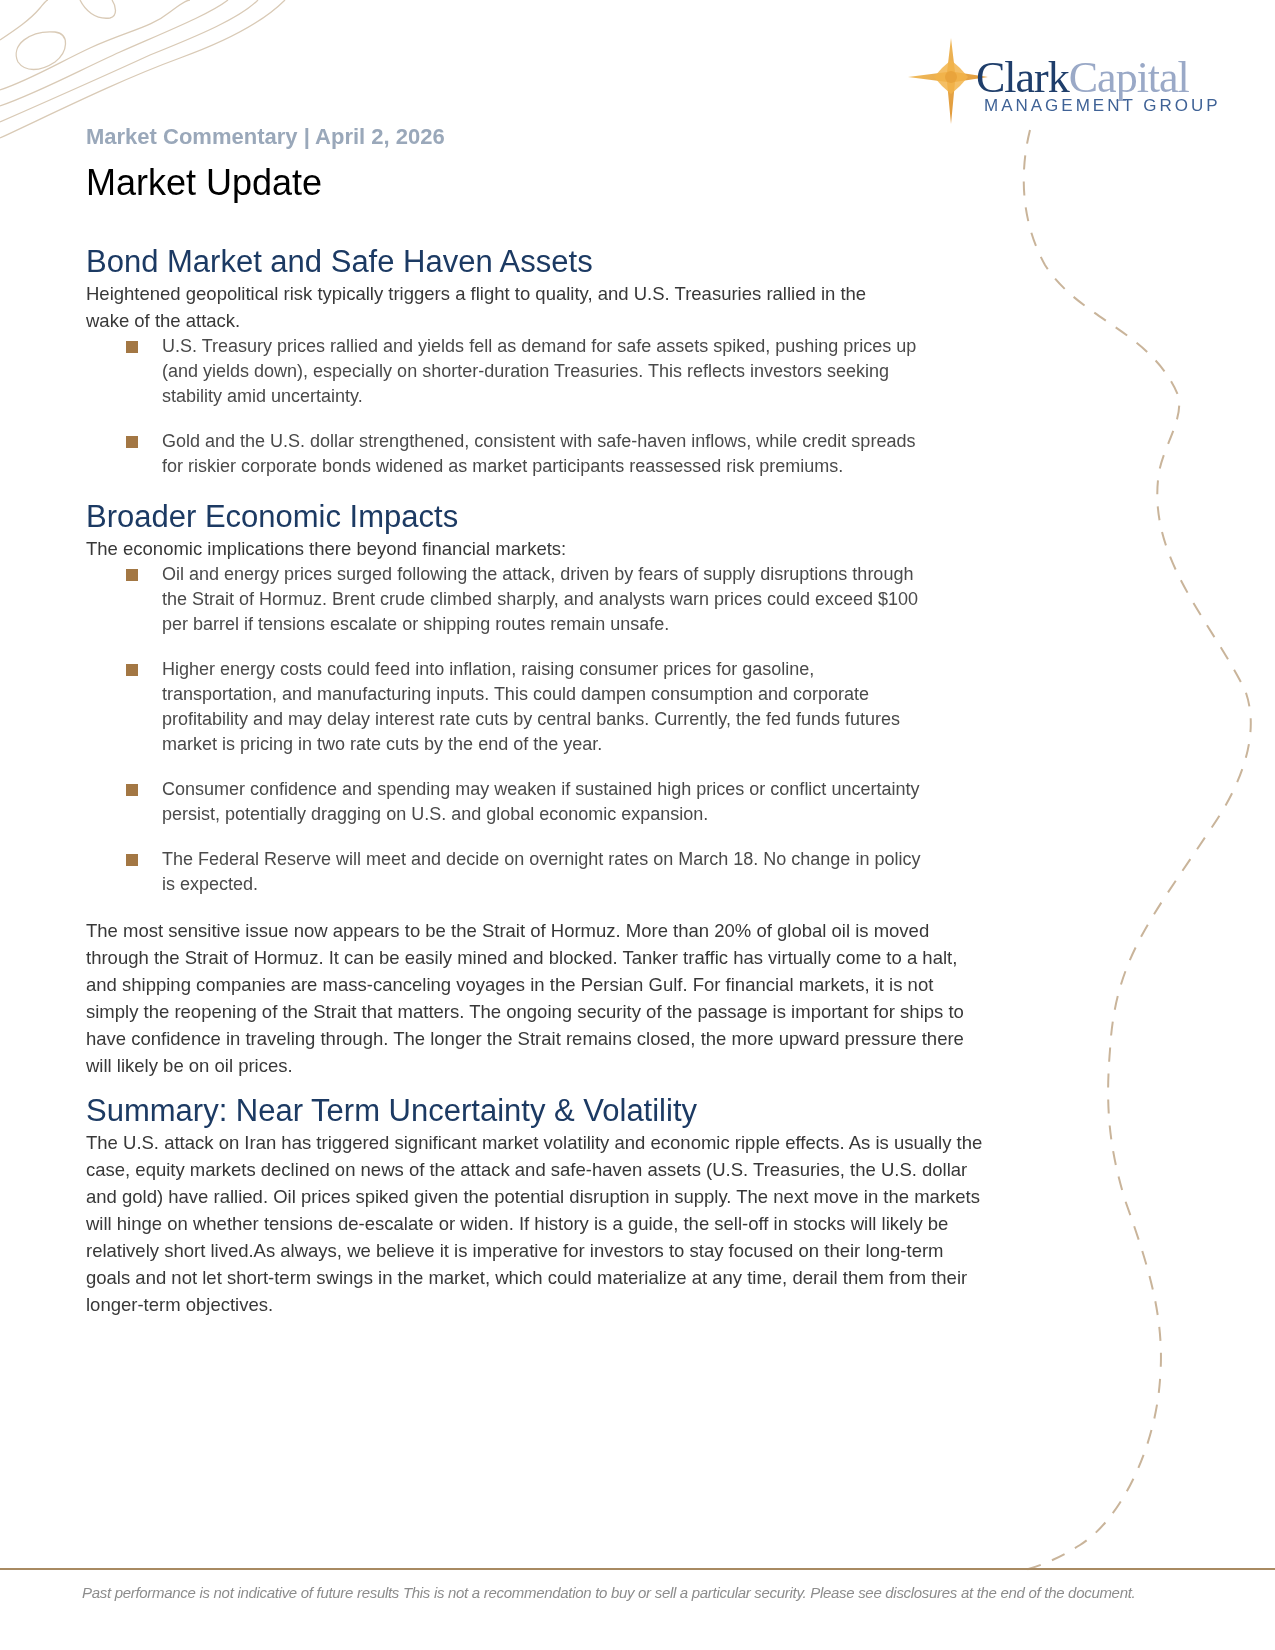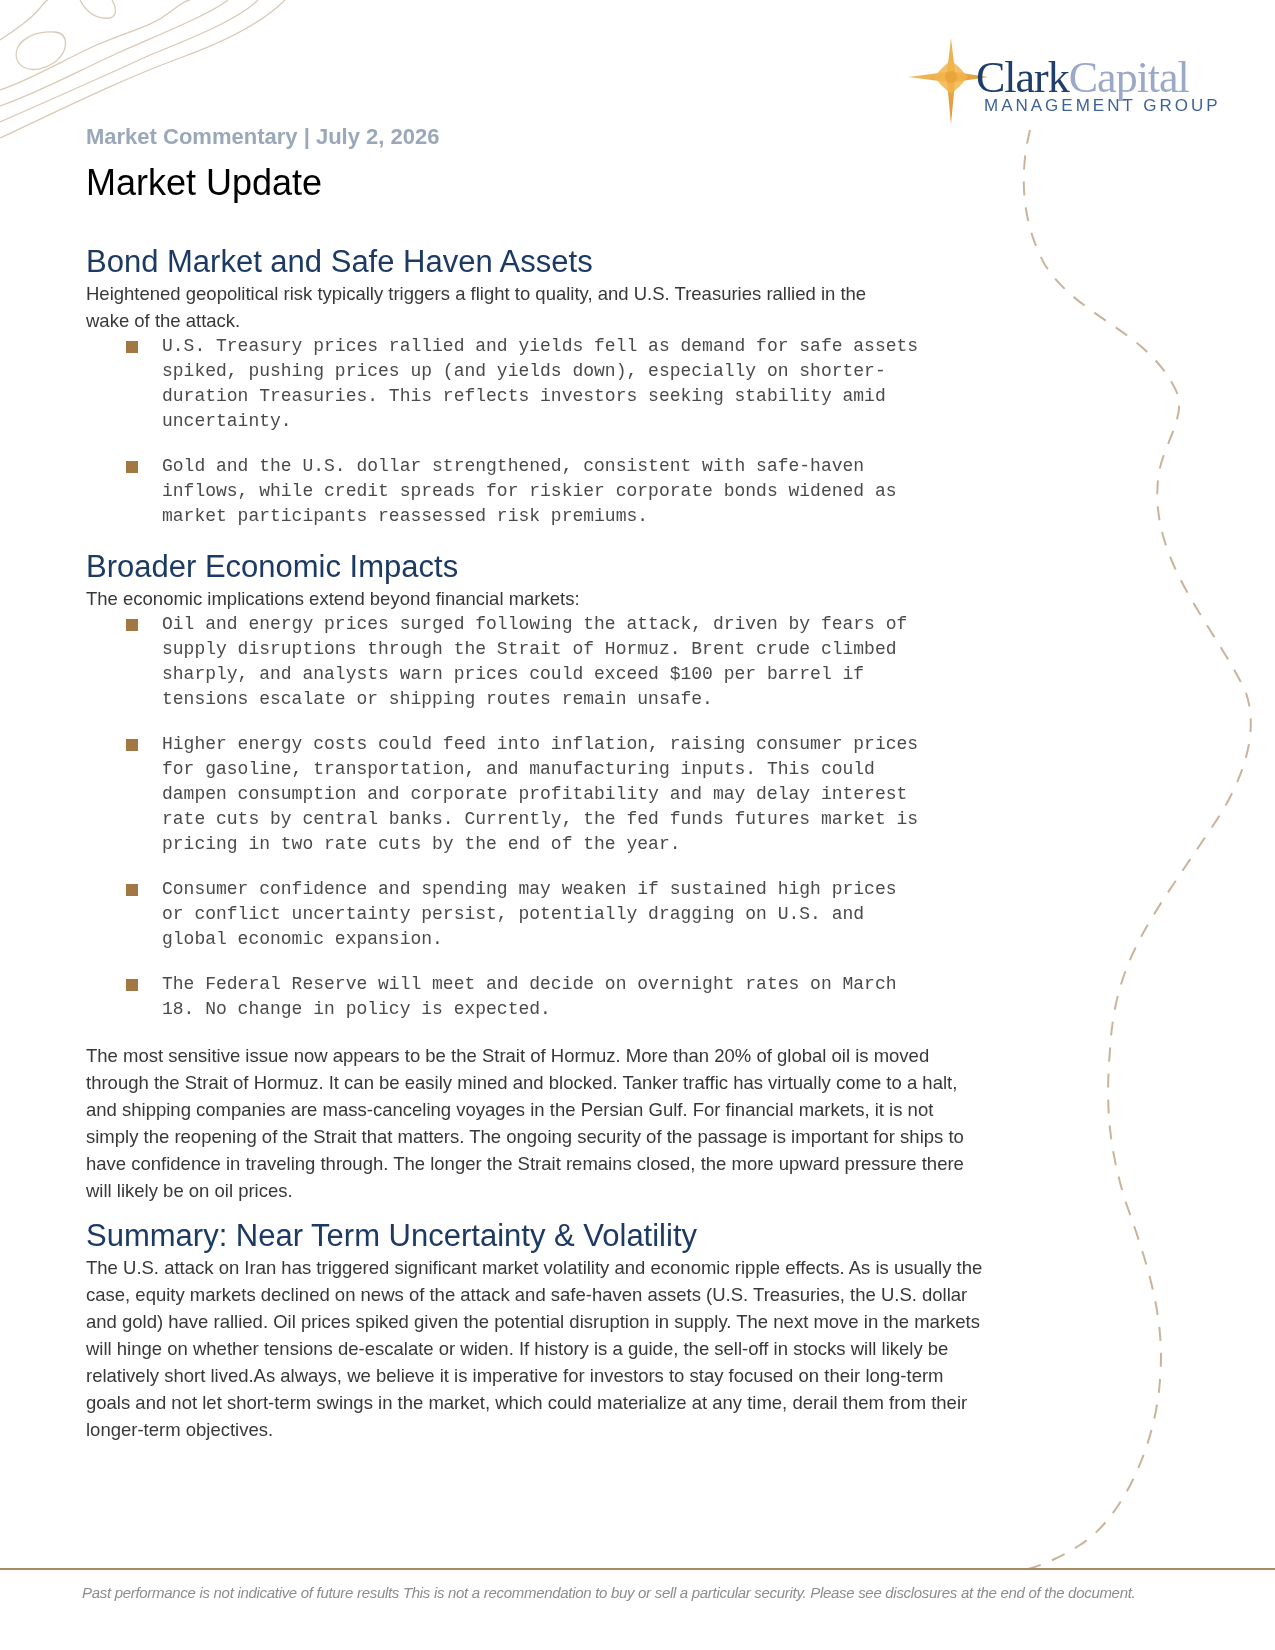--- a/index.html
+++ b/index.html
@@ -15,21 +15,21 @@
   .logo .brand .capital { color: #9aa9c7; }
   .logo .sub { position: absolute; left: 76px; top: 59px; font-size: 17px; letter-spacing: 3px;
                color: #3f6296; line-height: 1; }
   .content { position: absolute; left: 86px; top: 120px; width: 900px; }
   .kicker { font-size: 22px; color: #9aa8ba; font-weight: bold; margin: 4px 0 0 0; }
   .title { font-size: 36px; color: #000000; margin: 12px 0 0 0; font-weight: normal; }
   h2 { font-size: 31px; color: #1c3a63; font-weight: normal; margin: 0; }
   p.body { font-size: 18.5px; line-height: 27px; color: #383838; margin: 0; }
   ul.bullets { list-style: none; margin: 0; padding: 0 0 0 40px; }
   ul.bullets li { position: relative; padding-left: 36px; font-size: 18px; line-height: 25px;
-                  color: #4a4a4a; margin-bottom: 20px; font-family: Liberation Mono, monospace; }
+                  color: #4a4a4a; margin-bottom: 20px; }
   ul.bullets li .sq { position: absolute; left: 0; top: 7px; width: 12px; height: 12px; background: #a37744; }
   .s1-h { margin-top: 40px; }
   .s1-p { margin-top: 10px; width: 820px; }
   .s1-ul { margin-top: 20px; width: 800px; }
   .s2-h { margin-top: 8px; }
   .s2-p { margin-top: 22px; }
   .s2-ul { margin-top: 14px; width: 800px; }
   .para { margin-top: 4px; width: 900px; }
   .s3-h { margin-top: 14px; }
   .s3-p { margin-top: 22px; width: 900px; }
@@ -66,32 +66,32 @@
     </defs>
     <polygon points="43,0 47,34 80,39 47,44 43,86 39,44 0,39 39,34" fill="url(#g1)"></polygon>
     <polygon points="43,22 52,30 60,39 52,48 43,56 34,48 26,39 34,30" fill="#f2b44a" opacity="0.85"></polygon>
     <circle cx="43" cy="39" r="6" fill="#e9a43c"></circle>
   </svg>
   <div class="brand"><span class="clark">Clark</span><span class="capital">Capital</span></div>
   <div class="sub">MANAGEMENT GROUP</div>
 </div>
 
 <div class="content">
-  <div class="kicker">Market Commentary | July 2, 2026</div>
+  <div class="kicker">Market Commentary | April 2, 2026</div>
   <h1 class="title">Market Update</h1>
 
   <h2 class="s1-h">Bond Market and Safe Haven Assets</h2>
   <p class="body s1-p">Heightened geopolitical risk typically triggers a flight to quality, and U.S. Treasuries rallied in the wake of the attack.</p>
   <ul class="bullets s1-ul">
     <li><span class="sq"></span><span>U.S. Treasury prices rallied and yields fell as demand for safe assets spiked, pushing prices up (and yields down), especially on shorter-duration Treasuries. This reflects investors seeking stability amid uncertainty.</span></li>
     <li><span class="sq"></span><span>Gold and the U.S. dollar strengthened, consistent with safe-haven inflows, while credit spreads for riskier corporate bonds widened as market participants reassessed risk premiums.</span></li>
   </ul>
 
   <h2 class="s2-h">Broader Economic Impacts</h2>
-  <p class="body s2-p">The economic implications extend beyond financial markets:</p>
+  <p class="body s2-p">The economic implications there beyond financial markets:</p>
   <ul class="bullets s2-ul">
     <li><span class="sq"></span><span>Oil and energy prices surged following the attack, driven by fears of supply disruptions through the Strait of Hormuz. Brent crude climbed sharply, and analysts warn prices could exceed $100 per barrel if tensions escalate or shipping routes remain unsafe.</span></li>
     <li><span class="sq"></span><span>Higher energy costs could feed into inflation, raising consumer prices for gasoline, transportation, and manufacturing inputs. This could dampen consumption and corporate profitability and may delay interest rate cuts by central banks. Currently, the fed funds futures market is pricing in two rate cuts by the end of the year.</span></li>
     <li><span class="sq"></span><span>Consumer confidence and spending may weaken if sustained high prices or conflict uncertainty persist, potentially dragging on U.S. and global economic expansion.</span></li>
     <li><span class="sq"></span><span>The Federal Reserve will meet and decide on overnight rates on March 18. No change in policy is expected.</span></li>
   </ul>
   <p class="body para">The most sensitive issue now appears to be the Strait of Hormuz. More than 20% of global oil is moved through the Strait of Hormuz. It can be easily mined and blocked. Tanker traffic has virtually come to a halt, and shipping companies are mass-canceling voyages in the Persian Gulf. For financial markets, it is not simply the reopening of the Strait that matters. The ongoing security of the passage is important for ships to have confidence in traveling through. The longer the Strait remains closed, the more upward pressure there will likely be on oil prices.</p>
 
   <h2 class="s3-h">Summary: Near Term Uncertainty &amp; Volatility</h2>
   <p class="body s3-p">The U.S. attack on Iran has triggered significant market volatility and economic ripple effects. As is usually the case, equity markets declined on news of the attack and safe-haven assets (U.S. Treasuries, the U.S. dollar and gold) have rallied. Oil prices spiked given the potential disruption in supply. The next move in the markets will hinge on whether tensions de-escalate or widen. If history is a guide, the sell-off in stocks will likely be relatively short lived.As always, we believe it is imperative for investors to stay focused on their long-term goals and not let short-term swings in the market, which could materialize at any time, derail them from their longer-term objectives.</p>

